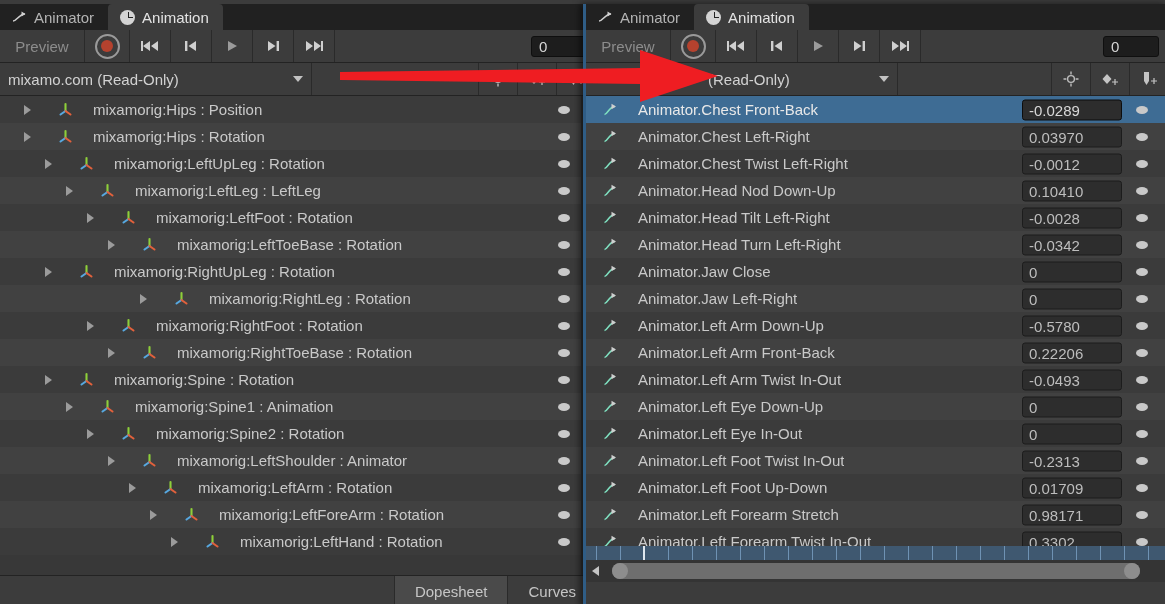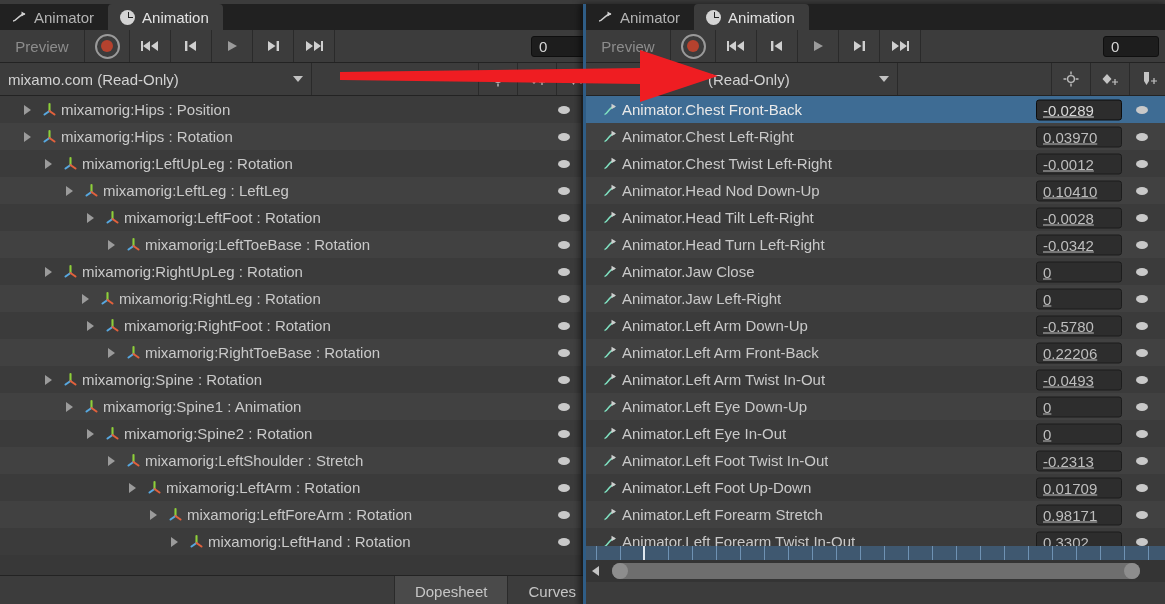--- a/index.html
+++ b/index.html
@@ -51,32 +51,32 @@
   .ibtn{width:38px;display:flex;align-items:center;justify-content:center;border-right:1px solid #2a2a2a;}
 
   
   .listwrap{position:relative;background:#383838;}
   #win-left .listwrap{height:479px;}
   #win-right .listwrap{height:450px;}
   .row{height:27px;display:flex;align-items:center;box-sizing:border-box;position:relative;}
   .row.odd{background:#3b3b3b;}
   .row.even{background:#414141;}
   .row.sel{background:#3e6c94;}
-  .rowname{font-size:15px;color:#c9c9c9;white-space:nowrap;overflow:hidden;display:flex;align-items:center;gap:4px;}
+  .rowname{font-size:15px;color:#c9c9c9;white-space:nowrap;overflow:hidden;display:flex;align-items:center;gap:20px;}
   .row.sel .rowname{color:#e9e9e9;}
   .disc{position:absolute;right:26px;top:50%;transform:translateY(-50%);
       width:12px;height:8px;border-radius:50%;background:#c9c9c9;}
   #win-right .disc{right:20px;}
   .twisty{width:0;height:0;border-top:5px solid transparent;border-bottom:5px solid transparent;border-left:7px solid #9b9b9b;flex:0 0 7px;}
 
   .axisicon{width:15px;height:15px;flex:0 0 15px;position:relative;}
   .valfield{position:absolute;right:46px;top:50%;transform:translateY(-50%);
-      width:86px;height:21px;background:#2d2d2d;border:1px solid #1c1c1c;border-radius:3px;
+      width:100px;height:21px;background:#2d2d2d;border:1px solid #1c1c1c;border-radius:3px;
       font-size:15px;color:#bdbdbd;display:flex;align-items:center;padding-left:6px;
-      box-sizing:border-box;overflow:hidden;white-space:nowrap;text-decoration:underline;}
+      box-sizing:border-box;overflow:hidden;white-space:nowrap;}
   .row.sel .valfield{background:#2d2d2d;border-color:#0d0d0d;color:#d8d8d8;}
 
   
   .vscroll{position:absolute;right:0;top:0;width:15px;height:100%;background:#303030;}
   .vscroll .arr{position:absolute;left:3px;width:0;height:0;border-left:4.5px solid transparent;border-right:4.5px solid transparent;}
   .vscroll .arrup{top:4px;border-bottom:6px solid #b9b9b9;}
   .vscroll .arrdn{bottom:4px;border-top:6px solid #b9b9b9;}
   .vthumb{position:absolute;left:2.5px;width:10px;background:#686868;border-radius:5px;}
 
   
@@ -264,21 +264,21 @@
             <span class="axisicon"><svg width="15" height="15" viewBox="0 0 15 15">
                 <path d="M7.5 9 L7.5 2" stroke="#8ecf3a" stroke-width="2.1" stroke-linecap="round"></path>
                 <path d="M7.5 9 L2.5 12.5" stroke="#57a8e0" stroke-width="2.1" stroke-linecap="round"></path>
                 <path d="M7.5 9 L12.5 12.5" stroke="#e2613c" stroke-width="2.1" stroke-linecap="round"></path>
               </svg></span>
             <span>mixamorig:RightUpLeg : Rotation</span>
           </div>
           <span class="disc"></span>
         </div>
         <div class="row even">
-          <div class="rowname" style="margin-left:46px;padding-left:36px;">
+          <div class="rowname" style="margin-left:104px;padding-left:36px;">
             <span class="twisty"></span>
             <span class="axisicon"><svg width="15" height="15" viewBox="0 0 15 15">
                 <path d="M7.5 9 L7.5 2" stroke="#8ecf3a" stroke-width="2.1" stroke-linecap="round"></path>
                 <path d="M7.5 9 L2.5 12.5" stroke="#57a8e0" stroke-width="2.1" stroke-linecap="round"></path>
                 <path d="M7.5 9 L12.5 12.5" stroke="#e2613c" stroke-width="2.1" stroke-linecap="round"></path>
               </svg></span>
             <span>mixamorig:RightLeg : Rotation</span>
           </div>
           <span class="disc"></span>
         </div>
@@ -343,21 +343,21 @@
           <span class="disc"></span>
         </div>
         <div class="row even">
           <div class="rowname" style="margin-left:108px;">
             <span class="twisty"></span>
             <span class="axisicon"><svg width="15" height="15" viewBox="0 0 15 15">
                 <path d="M7.5 9 L7.5 2" stroke="#8ecf3a" stroke-width="2.1" stroke-linecap="round"></path>
                 <path d="M7.5 9 L2.5 12.5" stroke="#57a8e0" stroke-width="2.1" stroke-linecap="round"></path>
                 <path d="M7.5 9 L12.5 12.5" stroke="#e2613c" stroke-width="2.1" stroke-linecap="round"></path>
               </svg></span>
-            <span>mixamorig:LeftShoulder : Stretch</span>
+            <span>mixamorig:LeftShoulder : Animator</span>
           </div>
           <span class="disc"></span>
         </div>
         <div class="row odd">
           <div class="rowname" style="margin-left:129px;">
             <span class="twisty"></span>
             <span class="axisicon"><svg width="15" height="15" viewBox="0 0 15 15">
                 <path d="M7.5 9 L7.5 2" stroke="#8ecf3a" stroke-width="2.1" stroke-linecap="round"></path>
                 <path d="M7.5 9 L2.5 12.5" stroke="#57a8e0" stroke-width="2.1" stroke-linecap="round"></path>
                 <path d="M7.5 9 L12.5 12.5" stroke="#e2613c" stroke-width="2.1" stroke-linecap="round"></path>

